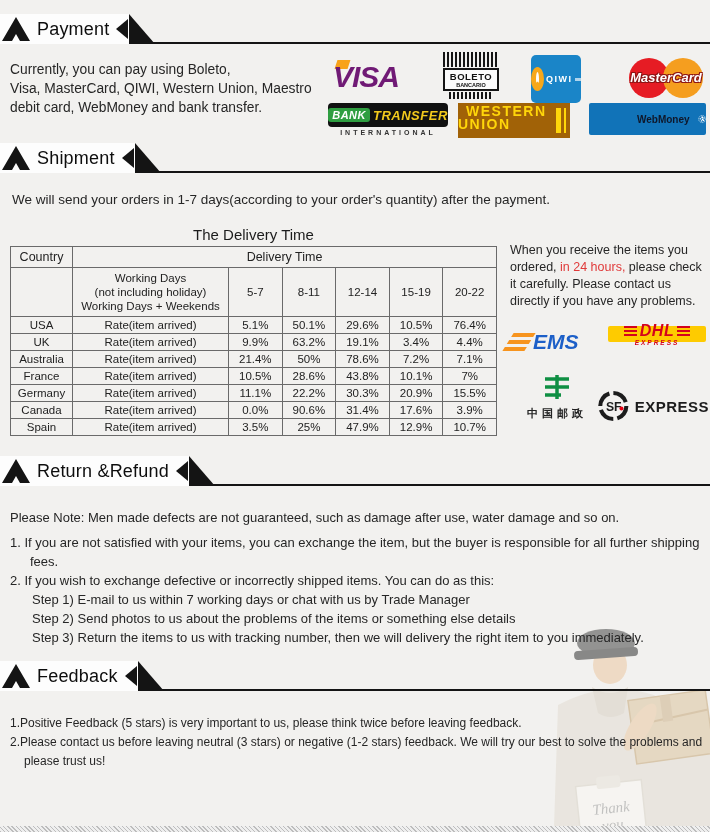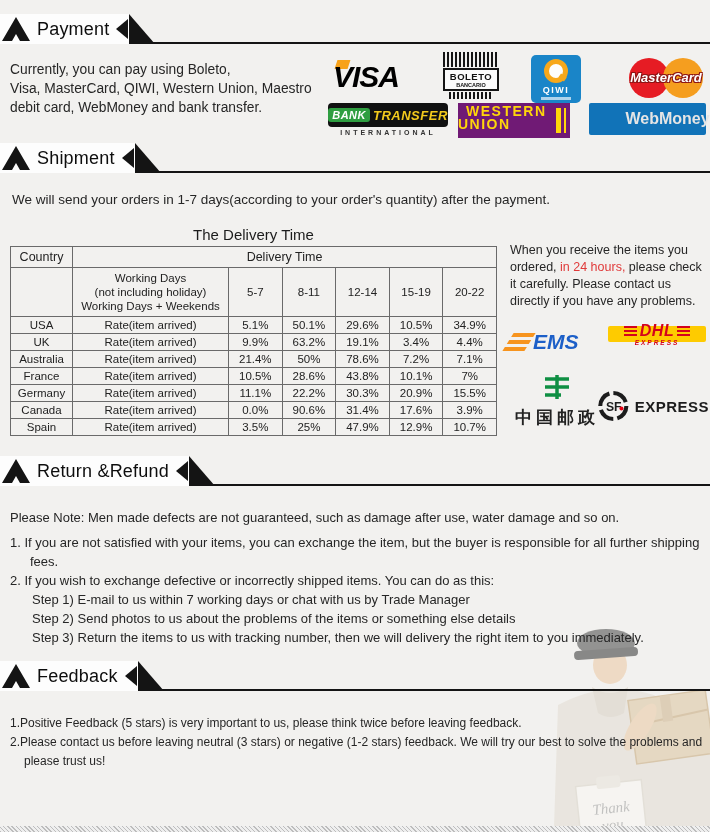--- a/index.html
+++ b/index.html
@@ -25,65 +25,65 @@
   table.delivery tr.r-head td{height:20px; font-size:12.5px;}
   table.delivery tr.r-sub td{height:48px;}
   table.delivery tr.r-data td{height:16px;}
   td.c-left{text-align:left; padding-left:6px;}
   .wd-cell{white-space:pre-line; line-height:14px; font-size:11.5px; text-align:left; padding-left:6px;}
   
   .receive{position:absolute; left:510px; top:242px; width:200px; font-size:12.5px; line-height:17px; color:#262626; z-index:2;}
   
   .logo{position:absolute; z-index:2;}
   .visa{left:333px; top:57px; width:84px; height:40px;}
-  .visa .v-word{position:relative; z-index:1; font-size:30px; font-weight:700; font-style:italic; color:#000000; letter-spacing:-1px; line-height:40px;}
+  .visa .v-word{position:relative; z-index:1; font-size:30px; font-weight:700; font-style:italic; color:#701a75; letter-spacing:-1px; line-height:40px;}
   .visa .v-flag{position:absolute; left:3px; top:3px; width:13px; height:9px; background:#f8a21a; transform:skewX(-18deg); z-index:0;}
   .boleto{left:443px; top:52px; width:56px; height:54px;}
   .bar{height:15px; background:repeating-linear-gradient(90deg,#151515 0 2px,transparent 2px 4px);}
   .bar.small{height:7px; width:80%; margin:1px auto 0;}
   .boleto-box{border:2px solid #151515; background:#fbfbfb; text-align:center; padding:1px 0; margin-top:1px;}
   .boleto-box .l1{font-size:9.5px; font-weight:800; letter-spacing:.5px; color:#111;}
   .boleto-box .l2{font-size:5.5px; font-weight:700; color:#111;}
   .qiwi{left:531px; top:55px; width:50px; height:48px; background:#1a85c8; border-radius:5px;
-        display:flex; flex-direction:column; align-items:center; justify-content:center; gap:2px;}
+        display:flex; flex-direction:row; align-items:center; justify-content:center; gap:2px;}
   .qiwi-q{position:relative; width:14px; height:14px; border:5px solid #f7a81b; border-radius:50%; background:#fdfdfd;}
   .qiwi-q:after{content:""; position:absolute; right:-3px; bottom:-2px; width:7px; height:5px; background:#f7a81b; transform:rotate(35deg);}
   .qiwi-word{color:#fff; font-size:9px; font-weight:700; letter-spacing:1.5px;}
   .qiwi-sub{width:30px; height:3px; background:rgba(255,255,255,.65);}
   .mc{left:627px; top:57px; width:78px; height:42px;}
   .mc-red{position:absolute; left:2px; top:1px; width:40px; height:40px; border-radius:50%; background:#e61c24;}
   .mc-orange{position:absolute; left:36px; top:1px; width:40px; height:40px; border-radius:50%; background:#f59e1f;}
   .mc-word{position:absolute; left:0; right:0; top:13px; text-align:center; z-index:2; color:#fff;
            font-size:13px; font-weight:700; font-style:italic;
            text-shadow:-1px -1px 0 #8c1515,1px -1px 0 #8c1515,-1px 1px 0 #8c1515,1px 1px 0 #8c1515;}
   .bt{left:328px; top:103px; width:120px; height:34px;}
   .bt-box{height:24px; background:#111; border-radius:4px; display:flex; align-items:center; justify-content:center; gap:3px; padding:0 4px;}
   .bt-bank{background:#2f9e41; color:#fff; font-weight:800; font-style:italic; font-size:11px; padding:1px 4px; border-radius:3px; letter-spacing:.5px;}
   .bt-transfer{color:#f2ca1d; font-weight:800; font-style:italic; font-size:13px; letter-spacing:.5px;}
   .bt-intl{text-align:center; font-size:7px; font-weight:800; letter-spacing:3px; color:#333; margin-top:2px;}
-  .wu{left:458px; top:103px; width:112px; height:31px; background:#701a75; padding:2px 0;}
+  .wu{left:458px; top:103px; width:112px; height:31px; background:#a16207; padding:2px 0;}
   .wu-l1{color:#ffd60a; font-weight:800; font-size:14px; letter-spacing:1.5px; line-height:13px; padding-left:8px;}
   .wu-l2{color:#ffd60a; font-weight:800; font-size:14px; letter-spacing:1.5px; line-height:13px; }
   .wu:after{content:""; position:absolute; right:9px; top:5px; height:25px; width:5px; background:#ffd60a;}
   .wu:before{content:""; position:absolute; right:4px; top:5px; height:25px; width:2px; background:#ffd60a;}
   .wm{left:589px; top:103px; width:117px; height:32px; background:#1173b8; border-radius:2px;
       display:flex; align-items:center; justify-content:center; gap:8px;}
-  .wm-word{color:#e5e5e5; font-size:16px; font-weight:700;margin-left:48px;}
+  .wm-word{color:#0f172a; font-size:10px; font-weight:700;margin-left:48px;}
   
   .ems{left:508px; top:328px; width:86px; height:28px; display:flex; align-items:center; gap:3px;}
   .ems-chev{width:22px; height:18px; transform:skewX(-32deg); background:repeating-linear-gradient(0deg,#f7941e 0 4px,transparent 4px 7px);}
   .ems-word{font-size:21px; font-weight:800; font-style:italic; color:#1c5fc8;}
   .dhl{left:608px; top:326px; width:98px; height:16px; background:#fecb00; border-radius:2px;
        display:flex; flex-direction:column; align-items:center; justify-content:center;}
   .dhl-row{display:flex; align-items:center; gap:3px;}
   .dhl-bars{width:13px; height:10px; background:repeating-linear-gradient(0deg,#d4021c 0 2px,transparent 2px 4px);}
   .dhl-word{font-size:16px; font-weight:800; font-style:italic; color:#d4021c; letter-spacing:.5px; line-height:16px;}
   .dhl-sub{font-size:6.5px; font-weight:700; font-style:italic; color:#d4021c; letter-spacing:2px;}
   .cnpost{left:518px; top:372px; width:78px; height:60px; display:flex; flex-direction:column; align-items:center; gap:4px;}
-  .cnpost-word{font-size:17px; font-weight:700; color:#222; letter-spacing:4px; white-space:nowrap;}
+  .cnpost-word{font-size:11px; font-weight:700; color:#222; letter-spacing:4px; white-space:nowrap;}
   .sf{left:597px; top:386px; width:112px; height:40px; display:flex; align-items:center; gap:5px;}
   .sf-word{font-size:15px; font-weight:800; color:#1c1c1c; letter-spacing:.5px;}
   
   .man{position:absolute; right:0; bottom:5px; width:170px; height:200px; z-index:0; opacity:.55;}
   .hatch{position:absolute; left:0; right:0; bottom:0; height:6px; z-index:3;
          background:repeating-linear-gradient(45deg,#bdbdbd 0 1px,#efefef 1px 3px);}
 </style>
 </head>
 <body>
 
@@ -230,21 +230,21 @@
       <td>15-19</td>
       <td>20-22</td>
     </tr>
     <tr class="r-data">
       <td class="c-left">USA</td>
       <td>Rate(item arrived)</td>
       <td>5.1%</td>
       <td>50.1%</td>
       <td>29.6%</td>
       <td>10.5%</td>
-      <td>34.9%</td>
+      <td>76.4%</td>
     </tr>
     <tr class="r-data">
       <td class="c-left">UK</td>
       <td>Rate(item arrived)</td>
       <td>9.9%</td>
       <td>63.2%</td>
       <td>19.1%</td>
       <td>3.4%</td>
       <td>4.4%</td>
     </tr>

